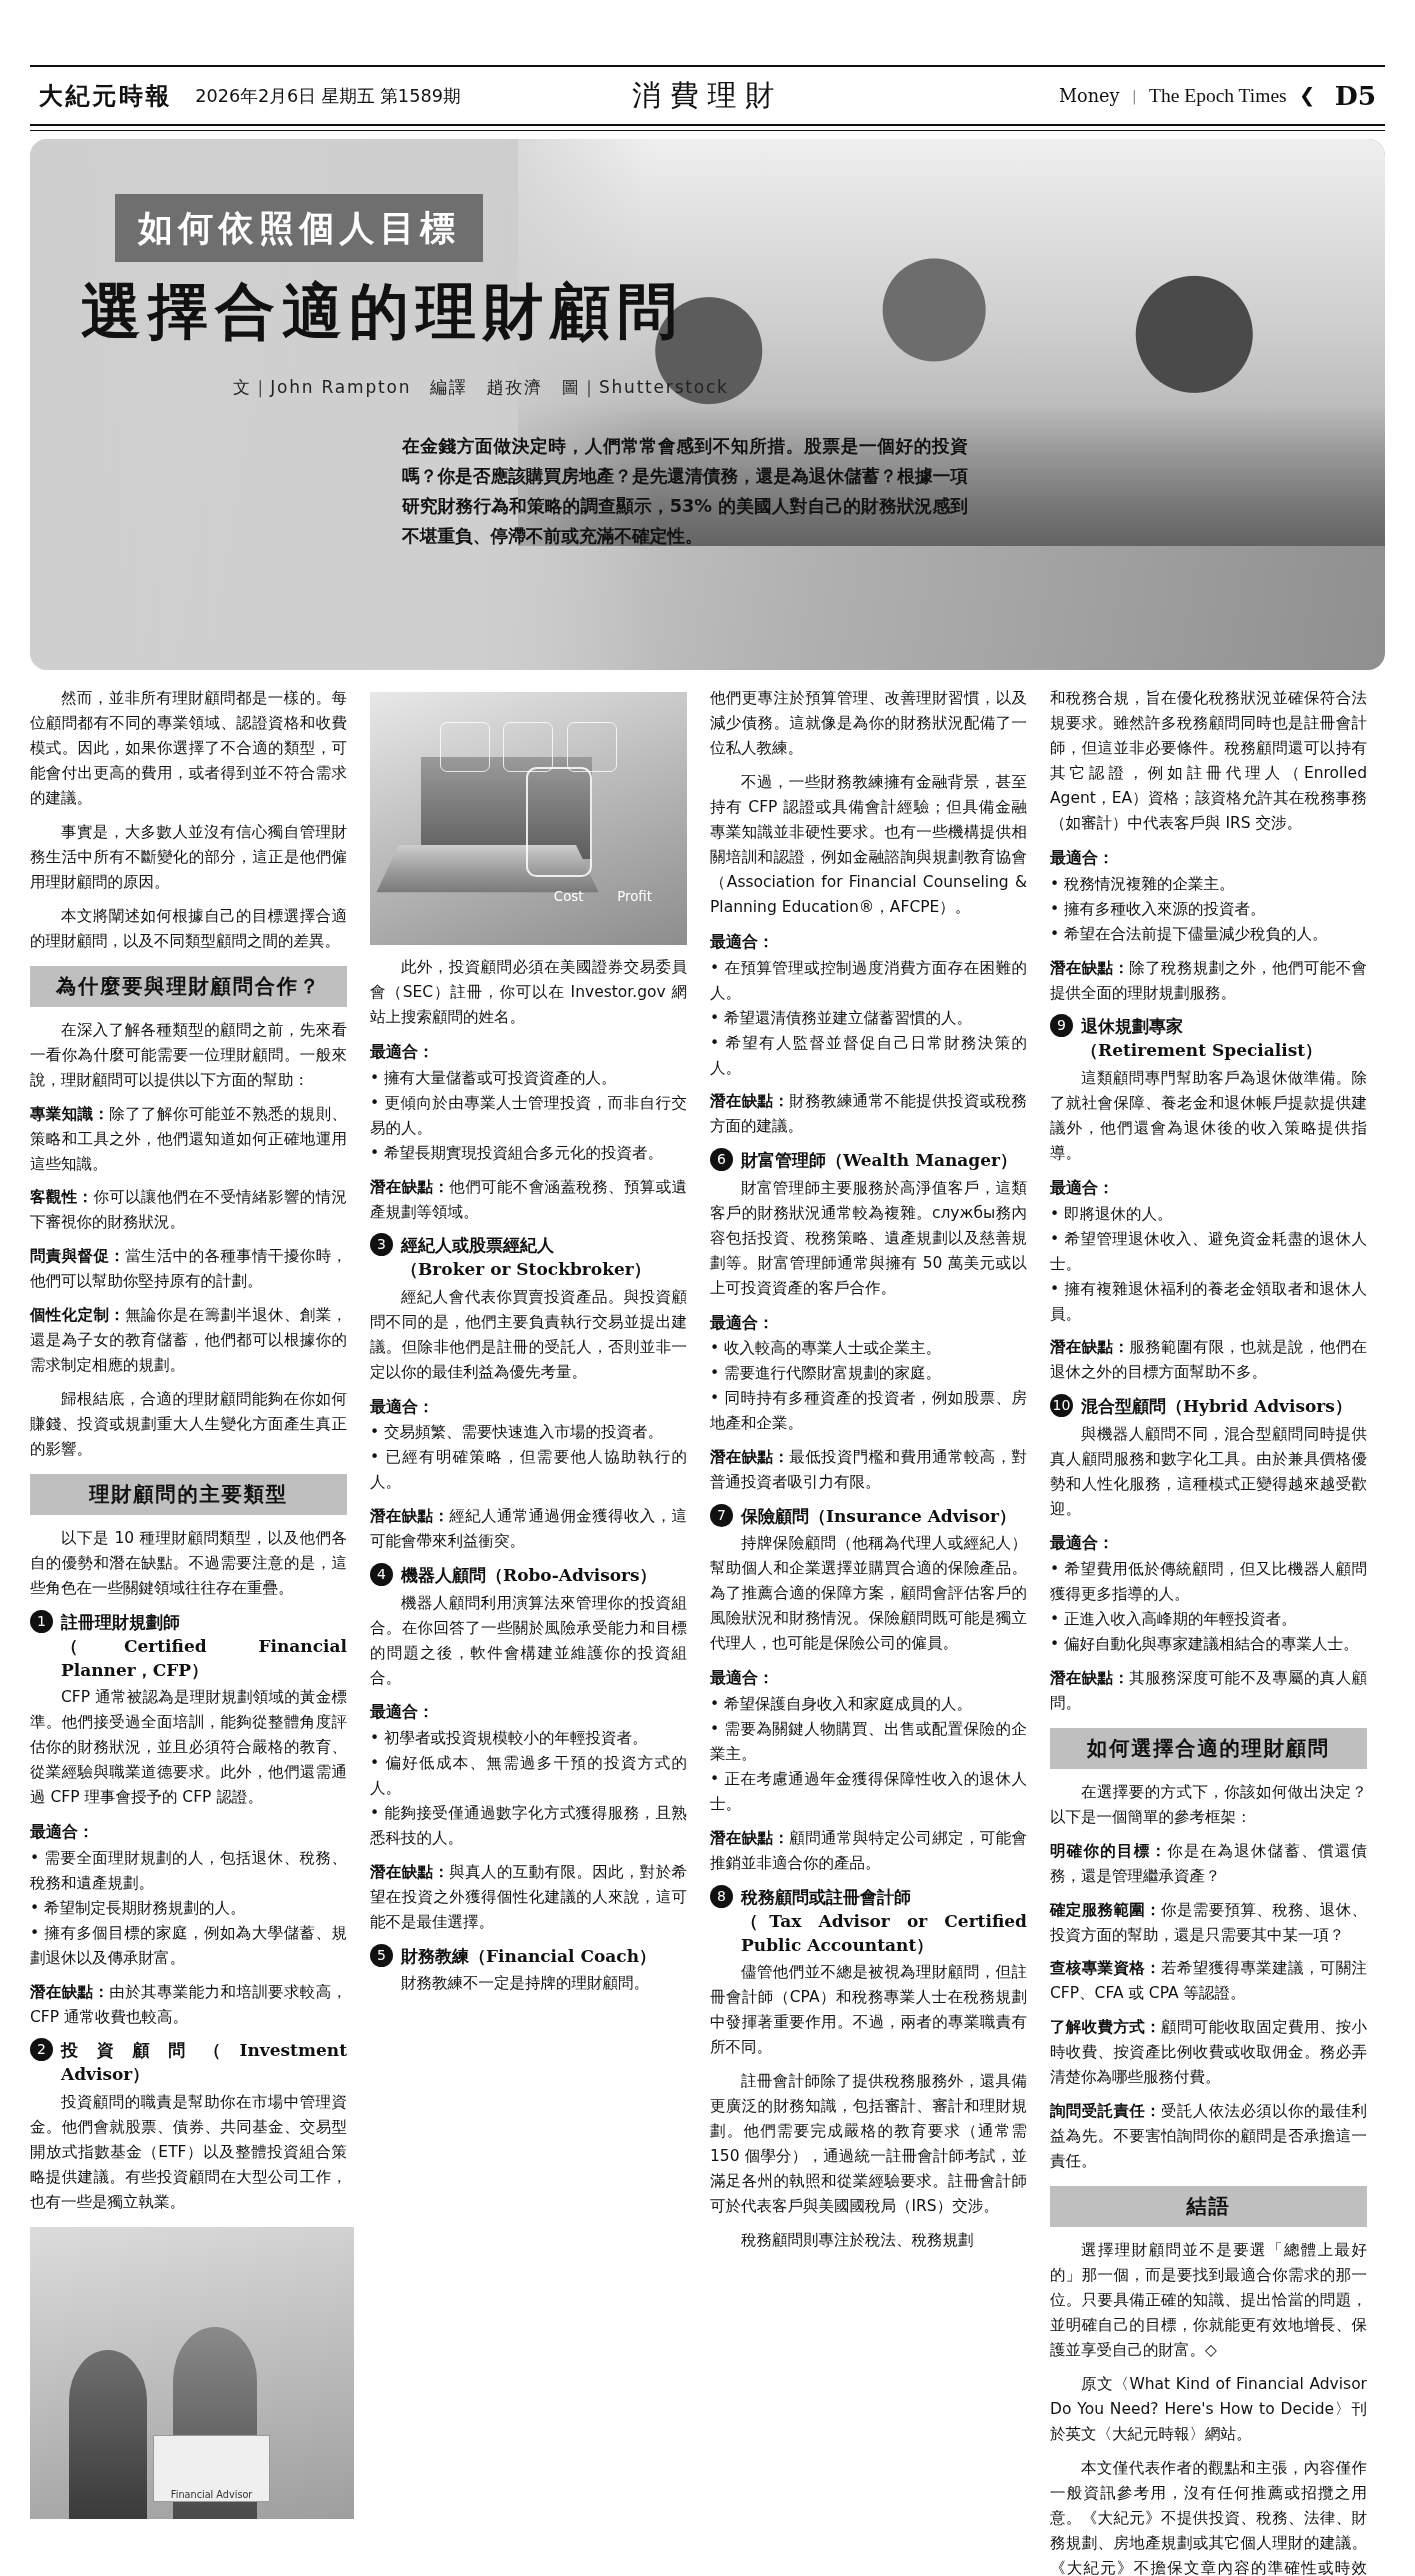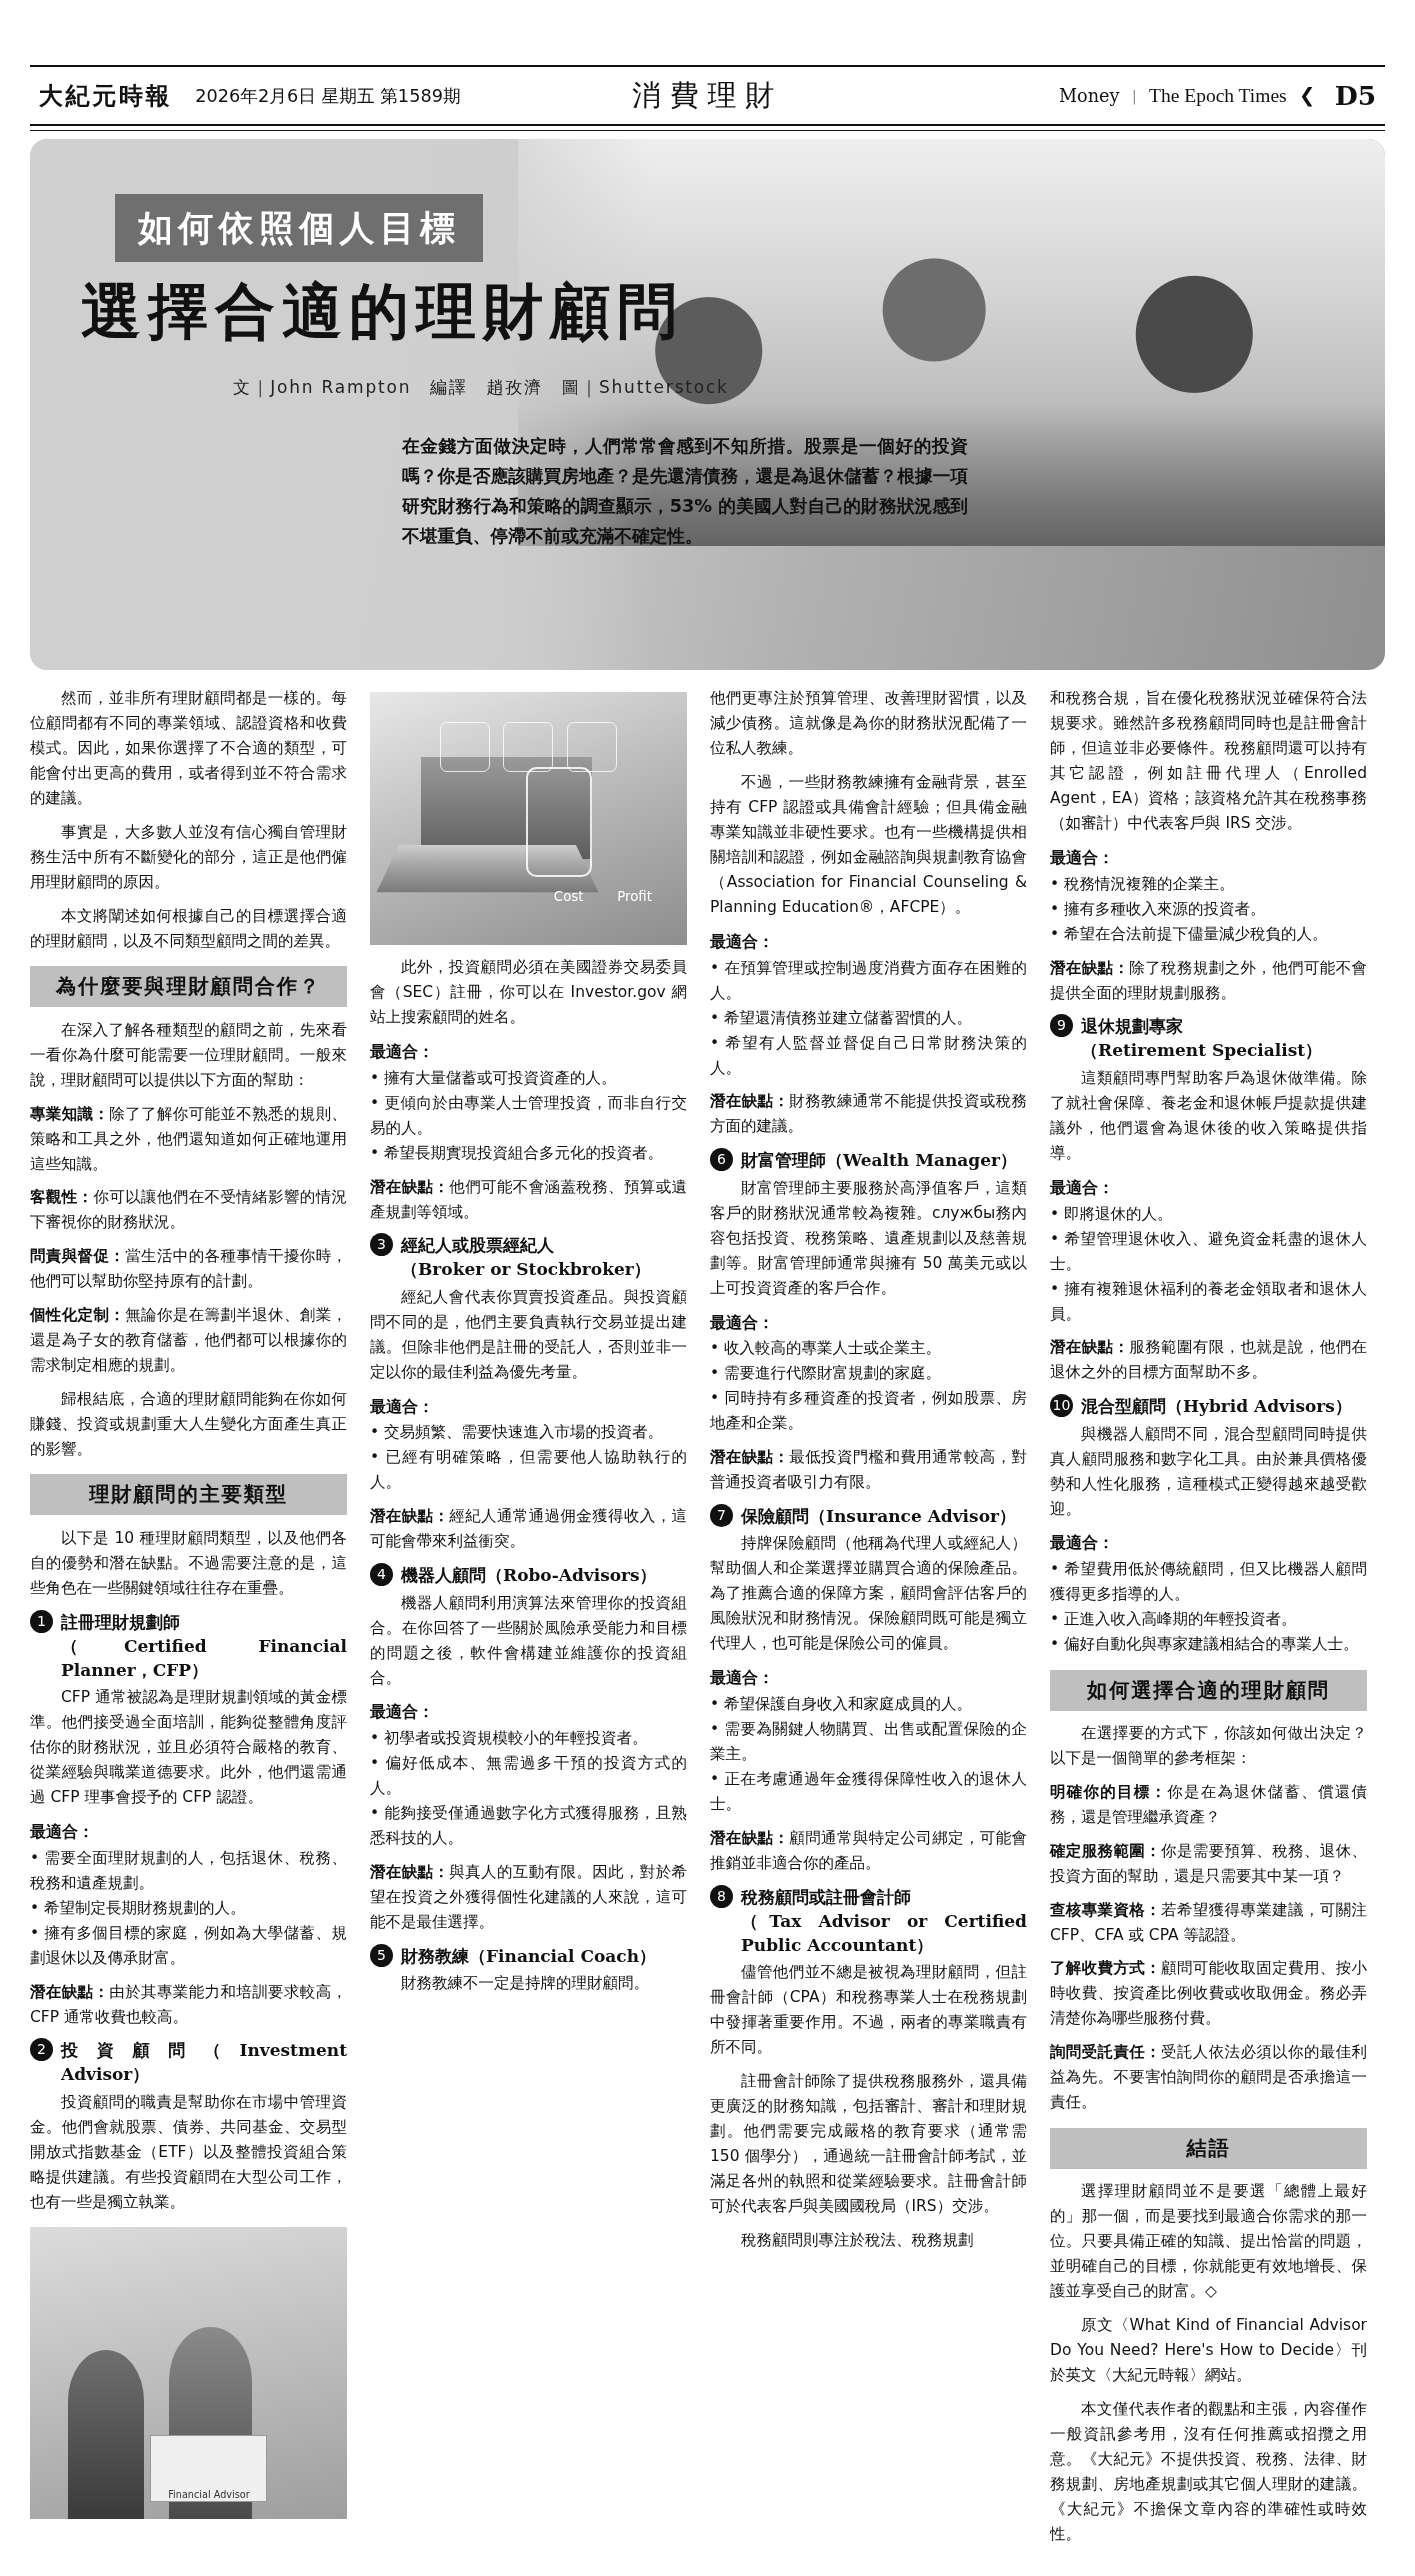--- a/index.html
+++ b/index.html
@@ -43,21 +43,21 @@
   .item{display:flex;gap:8px;margin:8.8px 0 3.5px;}
   .num{flex:0 0 auto;width:23px;height:23px;border-radius:50%;background:#111;color:#fff;font-size:14px;line-height:23px;text-align:center;font-family:"DejaVu Sans","Liberation Sans",sans-serif;}
   .itemtitle{font-family:"DejaVu Serif","Liberation Serif",serif;font-weight:bold;font-size:17px;line-height:24px;}
   .sub{font-family:"DejaVu Serif","Liberation Serif",serif;font-weight:bold;font-size:16px;margin:7px 0 1.8px;}
   .fig{width:100%;height:253px;margin:5.3px 0 10.6px;position:relative;overflow:hidden;background:linear-gradient(160deg,#e8e8e8,#bdbdbd 45%,#8d8d8d 100%);}
   .fig .lap{position:absolute;left:6%;bottom:16%;width:62%;height:30%;background:linear-gradient(180deg,#cfcfcf,#7a7a7a);transform:perspective(265px) rotateX(52deg);}
   .fig .scr{position:absolute;left:16%;top:26%;width:54%;height:40%;background:linear-gradient(180deg,#9a9a9a,#5d5d5d);}
   .fig .ic{position:absolute;width:48px;height:48px;border:1.8px solid rgba(255,255,255,.8);border-radius:7px;}
   .fig .arrow{position:absolute;right:30%;top:30%;width:62px;height:106px;border:2.7px solid rgba(255,255,255,.85);border-radius:10.6px;}
   .fig .lbl{position:absolute;color:#fff;font-size:13.3px;}
-  .fig2{width:100%;height:292px;margin-top:12.4px;position:relative;overflow:hidden;background:linear-gradient(170deg,#dcdcdc,#9e9e9e);}
+  .fig2{width:100%;height:292px;margin-top:12.4px;position:relative;overflow:hidden;background:linear-gradient(170deg,#dcdcdc,#9e9e9e);padding-left:7px;}
   .fig2 .h1{position:absolute;left:12%;bottom:0;width:24%;height:58%;background:linear-gradient(180deg,#6f6f6f,#3a3a3a);border-radius:50% 50% 0 0/30% 30% 0 0;}
   .fig2 .h2{position:absolute;left:44%;bottom:0;width:26%;height:66%;background:linear-gradient(180deg,#8a8a8a,#4a4a4a);border-radius:50% 50% 0 0/28% 28% 0 0;}
   .fig2 .card{position:absolute;left:38%;bottom:6%;width:115px;height:65px;background:#efefef;border:0.9px solid #999;}
   .fig2 .card span{display:block;text-align:center;font-size:9.7px;margin-top:46px;color:#333;}
 </style>
 </head>
 <body>
 
 <div class="page">
 
@@ -240,20 +240,21 @@
 
       <div class="item">
         <span class="num">10</span>
         <span class="itemtitle">混合型顧問（Hybrid Advisors）</span>
       </div>
       <p>與機器人顧問不同，混合型顧問同時提供真人顧問服務和數字化工具。由於兼具價格優勢和人性化服務，這種模式正變得越來越受歡迎。</p>
       <div class="sub">最適合：</div>
       <p class="noind" style="white-space:pre-line">• 希望費用低於傳統顧問，但又比機器人顧問獲得更多指導的人。
 • 正進入收入高峰期的年輕投資者。
 • 偏好自動化與專家建議相結合的專業人士。</p>
+      <p class="noind"><b>潛在缺點：</b><span>其服務深度可能不及專屬的真人顧問。</span></p>
 
       <div class="secbar">如何選擇合適的理財顧問</div>
       <p>在選擇要的方式下，你該如何做出決定？以下是一個簡單的參考框架：</p>
       <p class="noind"><b>明確你的目標：</b><span>你是在為退休儲蓄、償還債務，還是管理繼承資產？</span></p>
       <p class="noind"><b>確定服務範圍：</b><span>你是需要預算、稅務、退休、投資方面的幫助，還是只需要其中某一項？</span></p>
       <p class="noind"><b>查核專業資格：</b><span>若希望獲得專業建議，可關注 CFP、CFA 或 CPA 等認證。</span></p>
       <p class="noind"><b>了解收費方式：</b><span>顧問可能收取固定費用、按小時收費、按資產比例收費或收取佣金。務必弄清楚你為哪些服務付費。</span></p>
       <p class="noind"><b>詢問受託責任：</b><span>受託人依法必須以你的最佳利益為先。不要害怕詢問你的顧問是否承擔這一責任。</span></p>
 
       <div class="secbar">結語</div>

